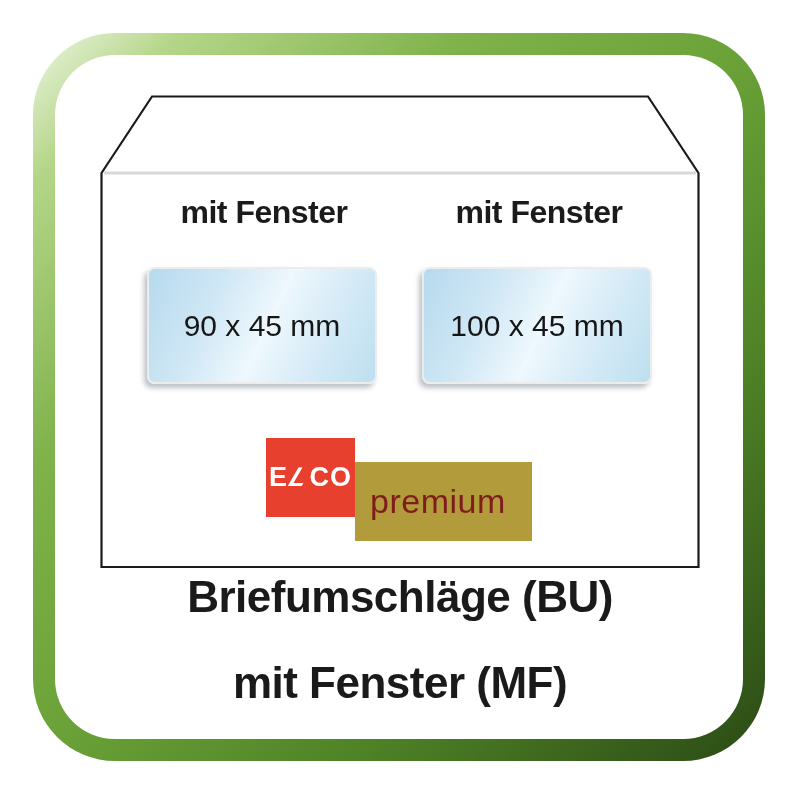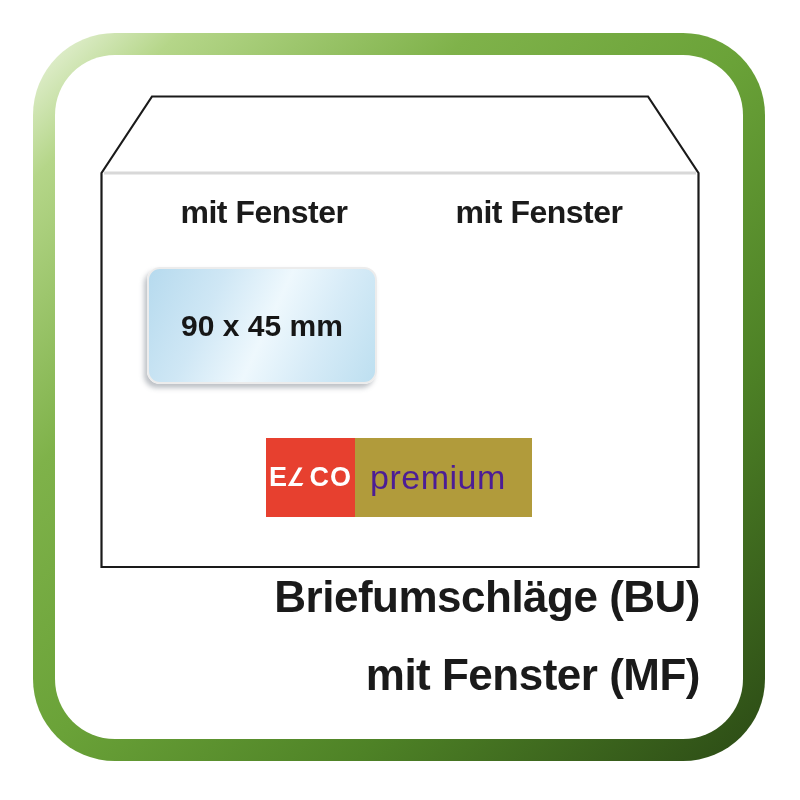--- a/index.html
+++ b/index.html
@@ -57,32 +57,32 @@
     letter-spacing: -0.5px;
   }
   .env-label.left  { left: 34px; }
   .env-label.right { left: 309px; }
 
   .window {
     position: absolute;
     top: 172px;
     width: 226px; height: 113px;
     border: 2px solid #ececec;
-    border-radius: 13px;
+    border-radius: 8px;
     background: linear-gradient(115deg,
       #b6daee 0%,
       #cfe7f5 28%,
       #eef8fd 52%,
       #d6ebf7 74%,
       #bddff0 100%);
     box-shadow: -3px 4px 5px rgba(110, 120, 130, 0.45);
     display: flex;
     align-items: center;
     justify-content: center;
-    font-weight: bold;
+    font-weight: normal;
     font-size: 30px;
     color: #161616;
   }
   .window.left  { left: 47px; }
   .window.right { left: 322px; }
 
   
   .logo {
     position: absolute;
     left: 166px; top: 343px;
@@ -103,44 +103,45 @@
   .logo-red .slant-l {
     display: inline-block;
     transform: skewX(-30deg);
     margin: 0 1px 0 3px;
   }
   .logo-gold {
     width: 177px; height: 79px;
     background: #b19b3b;
     display: flex;
     align-items: center;
-    color: #4c1d95;
+    color: #7f1d1d;
     font-size: 34px;
     font-weight: 400;
     padding-left: 15px;
     box-sizing: border-box;
     letter-spacing: 0.5px;
+    margin-top: 24px;
   }
 
   
   .caption {
     position: absolute;
     left: 100px; top: 566px;
     width: 600px;
-    text-align: right;
+    text-align: center;
     font-weight: bold;
     color: #1a1a1a;
   }
   .caption .cap-line {
     font-size: 44px;
     line-height: 62px;
     letter-spacing: -0.5px;
   }
   .caption .cap-line.last {
-    margin-top: 16px;
+    margin-top: 24px;
   }
 </style>
 </head>
 <body>
 
 <div class="frame">
   <div class="frame-inner"></div>
 </div>
 
 <div class="envelope">
@@ -155,20 +156,23 @@
   </div>
 
   <div class="env-label right">
     <div>mit Fenster</div>
   </div>
 
   <div class="window left">
     <span>90 x 45 mm</span>
   </div>
 
+  <div class="window right">
+    <span>100 x 45 mm</span>
+  </div>
 
   <div class="logo">
     <div class="logo-red">
       <span>E</span>
         <span class="slant-l">L</span>
         <span>CO</span>
     </div>
     <div class="logo-gold">
       <span>premium</span>
     </div>

